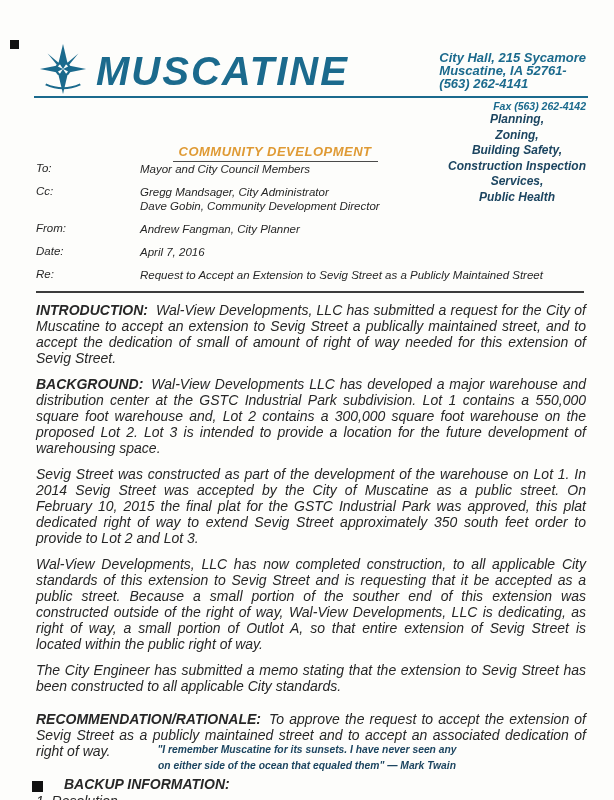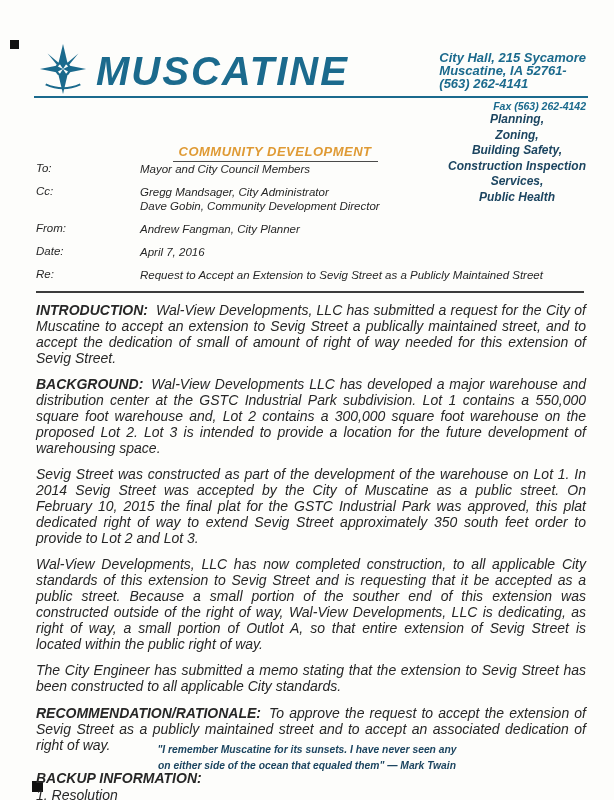--- a/index.html
+++ b/index.html
@@ -56,23 +56,23 @@
   .memo-row{display:flex;margin-bottom:9px;}
   .memo-label{width:104px;flex:0 0 104px;}
   .memo-value{flex:1;line-height:14px;}
 
   .divider{position:absolute;left:36px;right:30px;top:291px;height:2px;background:#3c3c3c;}
 
   
   .body-text{position:absolute;left:36px;right:28px;top:302px;font-size:14px;line-height:16px;text-align:justify;}
   .body-text p{margin:0 0 10px 0;}
   .body-text p strong:not(:empty){margin-right:8px;}
-  p.recommendation{margin-top:11px;}
+  p.recommendation{margin-top:17px;}
   .backup{margin-top:17px;text-align:left;}
-  .backup-heading{font-weight:bold;margin:0 0 2px 0;}
+  .backup-heading{font-weight:bold;margin:0 0 2px 8px;padding-left:20px;}
   .backup-item{line-height:15px;}
 
   
   .footer-quote{
     position:absolute;left:0;right:0;top:742px;text-align:center;
     color:var(--navy);font-weight:bold;font-size:10.3px;line-height:16px;
   }
 </style>
 </head>
 <body>

